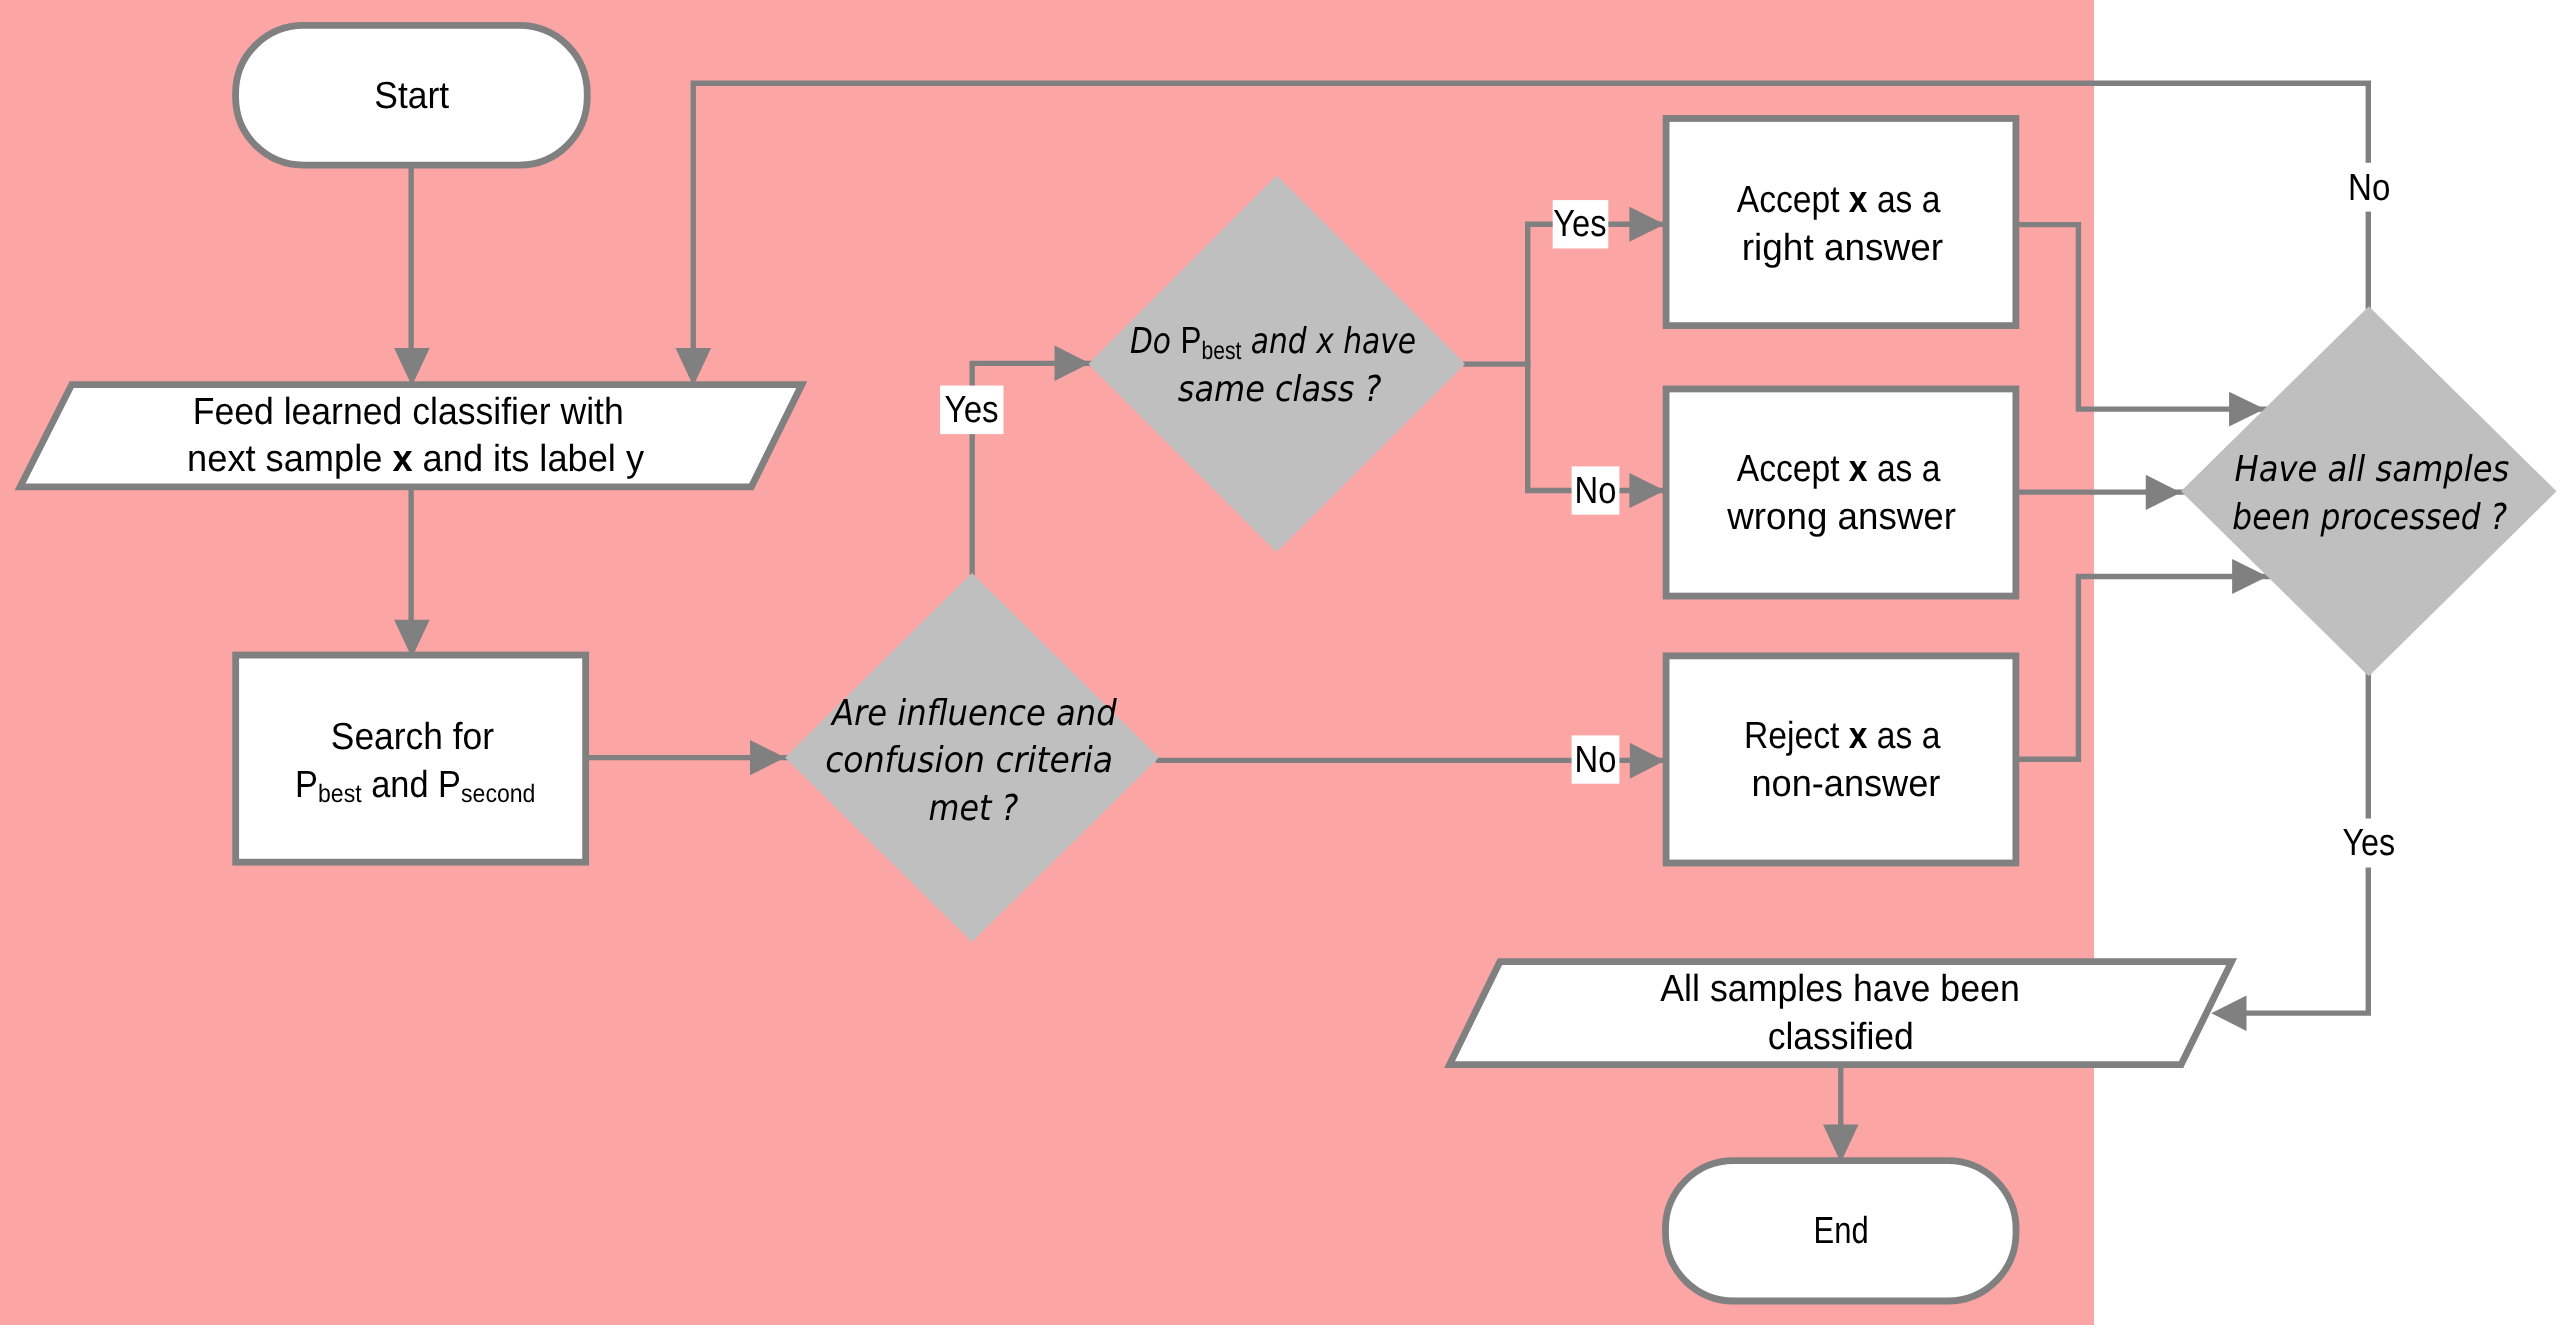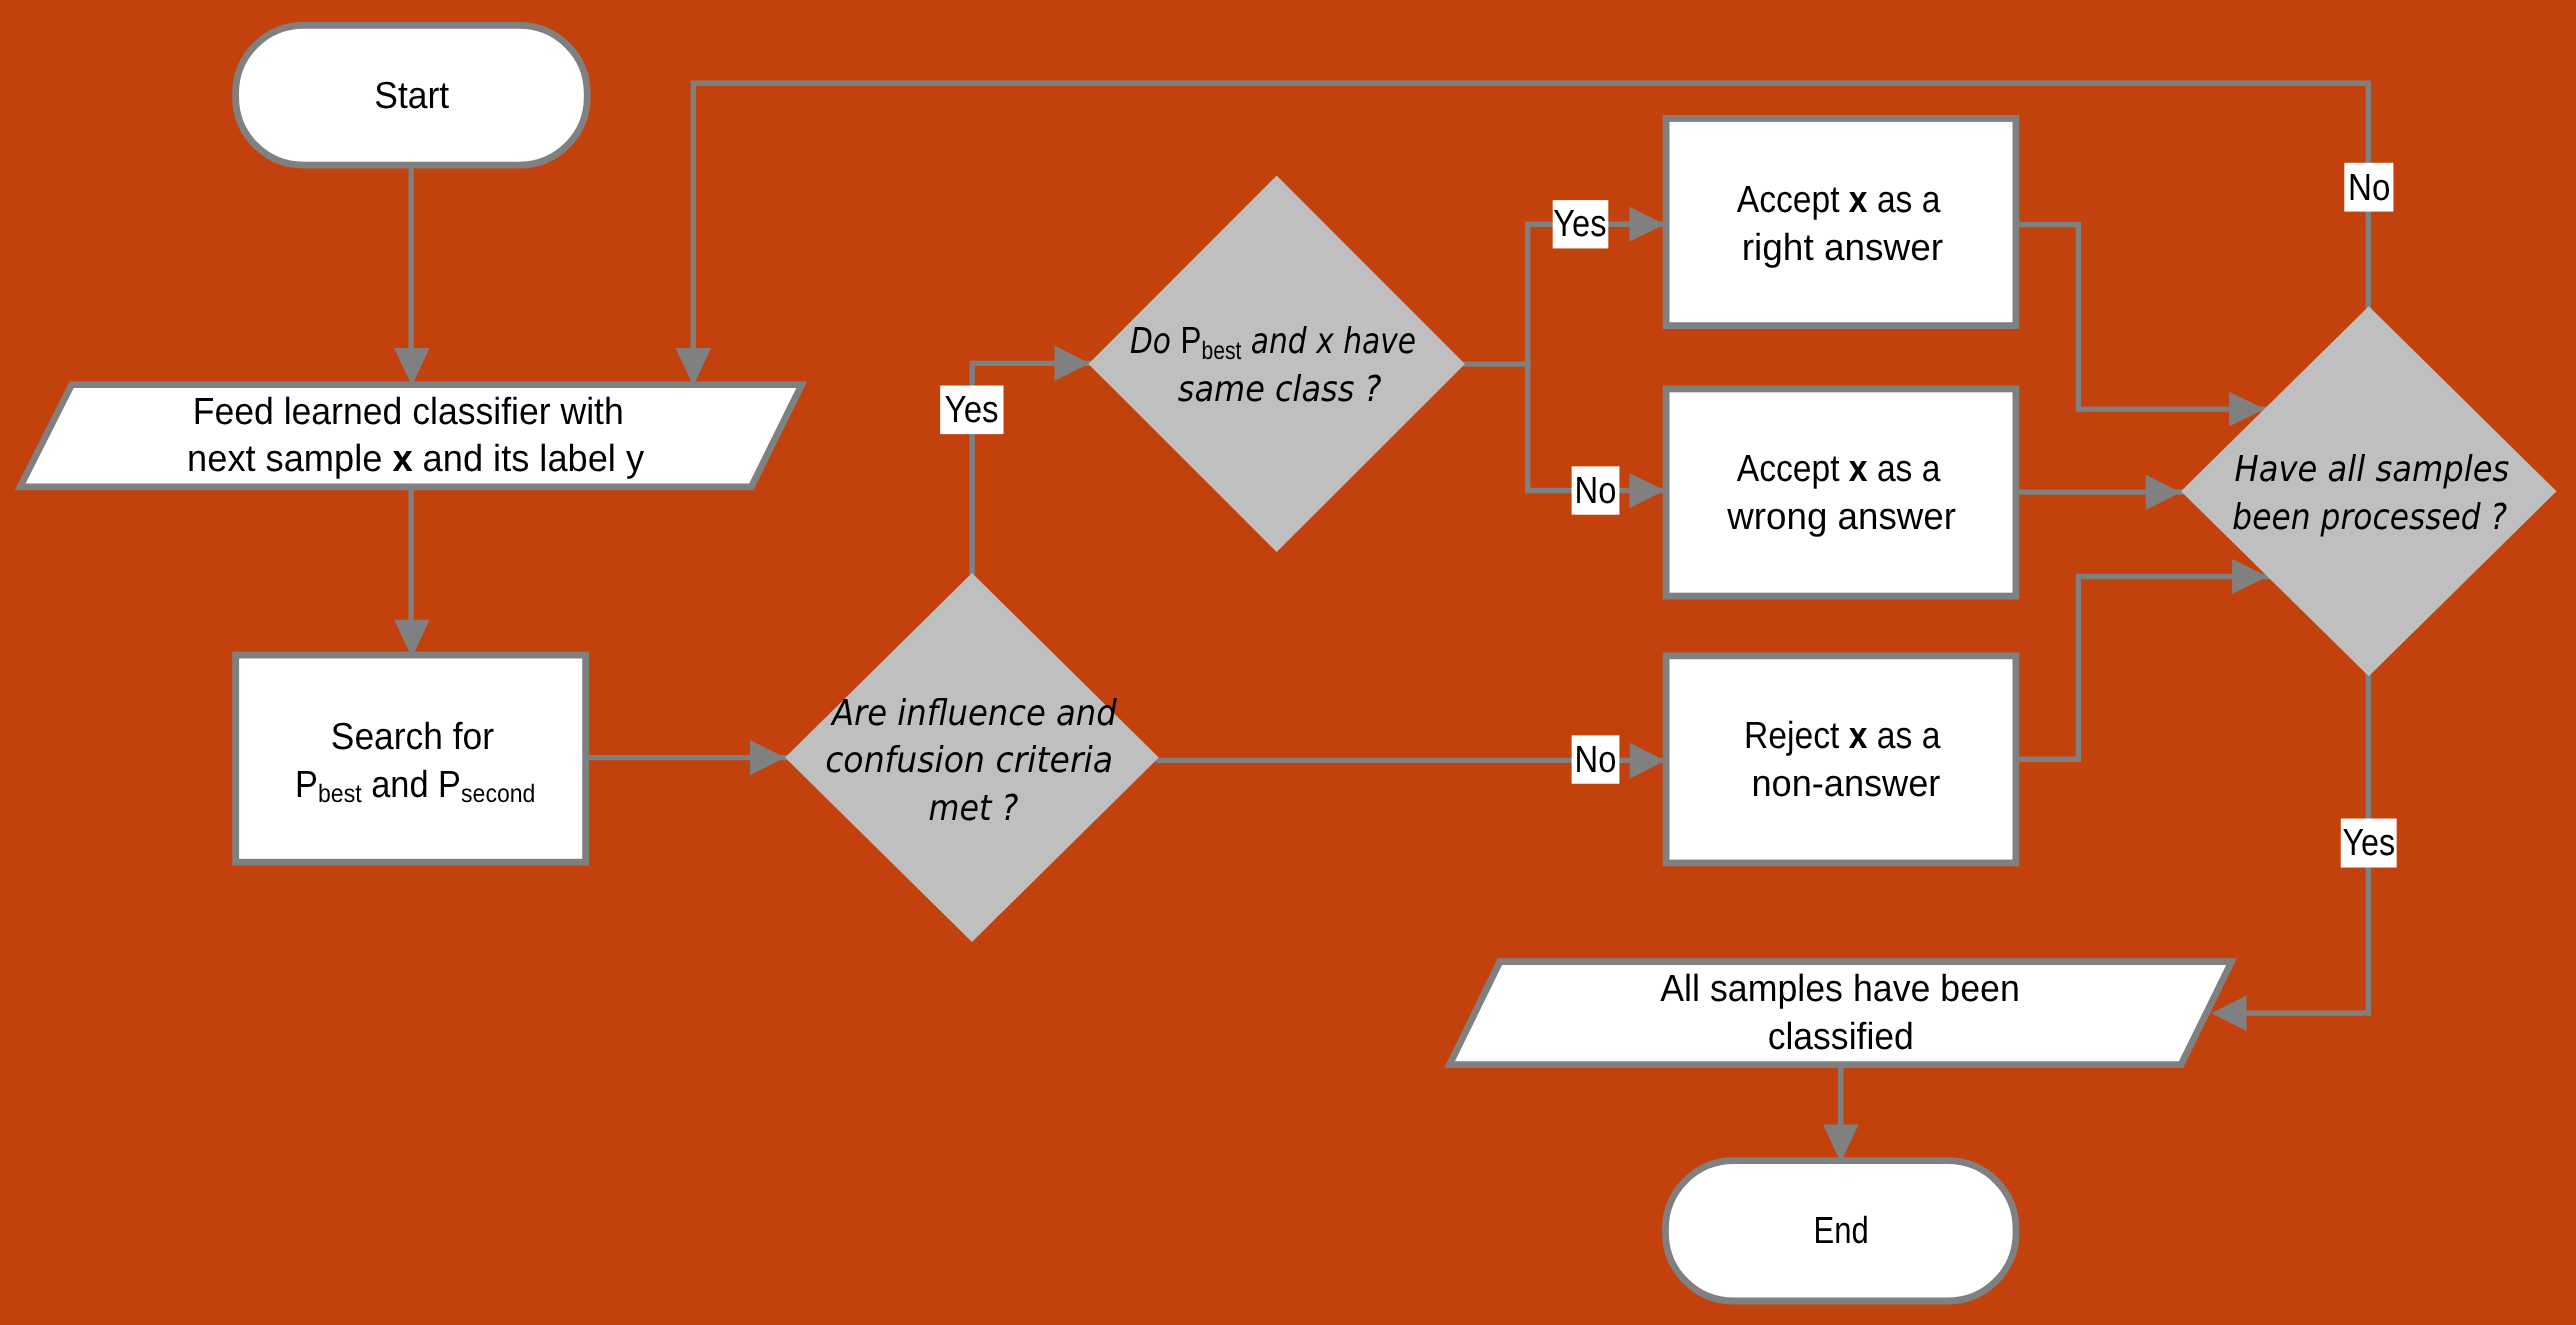--- a/index.html
+++ b/index.html
@@ -1,17 +1,17 @@
 <!DOCTYPE html>
 <html style="font-size:12.7px"><head>
 <meta charset="utf-8">
 <style>
   html,body{margin:0;padding:0;background:#ffffff;}
   body{width:2576px;height:1325px;overflow:hidden;}
-  #stage{position:relative;width:2576px;height:1325px;background:#c2410c;}
+  #stage{position:relative;width:2094px;height:1325px;background:#fca5a5;}
   svg#flow{display:block;width:2576px;height:1325px;}
   text{-webkit-font-smoothing:antialiased;text-rendering:geometricPrecision;}
   .shape{fill:#ffffff;stroke:#808080;stroke-width:8.6;}
   .dia{fill:#bfbfbf;stroke:none;}
   .conn{fill:none;stroke:#808080;stroke-width:6.8;stroke-linecap:butt;stroke-linejoin:miter;}
   .ahead{fill:#808080;stroke:none;}
   .lblbg{fill:#ffffff;stroke:none;}
   text{font-family:"Liberation Sans", sans-serif;font-size:47.7px;fill:#000000;text-anchor:middle;}
   text.it{font-family:"DejaVu Sans", sans-serif;font-style:italic;font-size:45px;}
   tspan.bd{font-weight:bold;}

